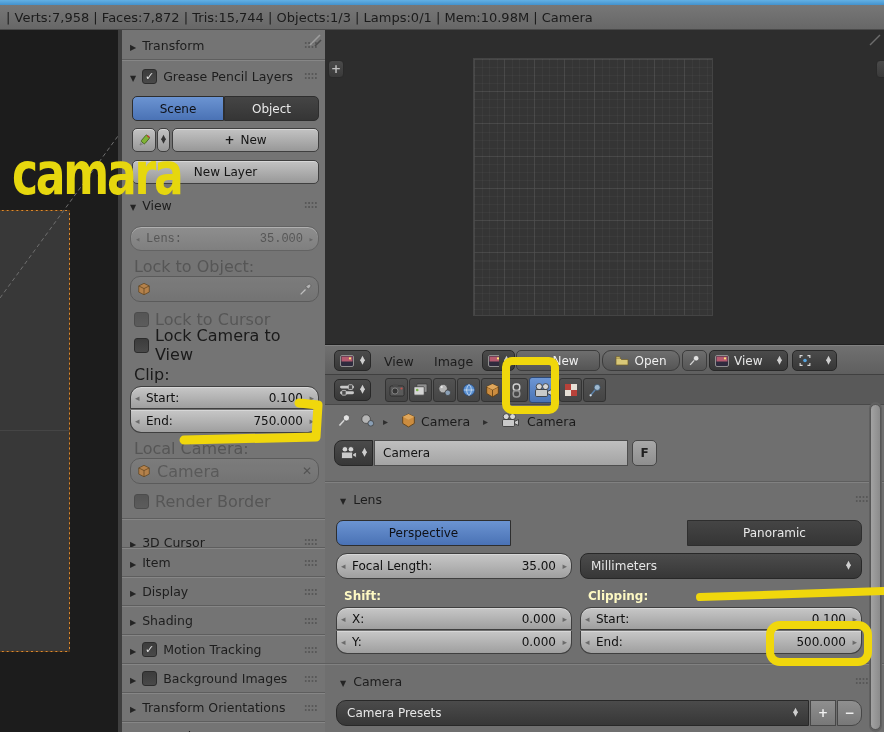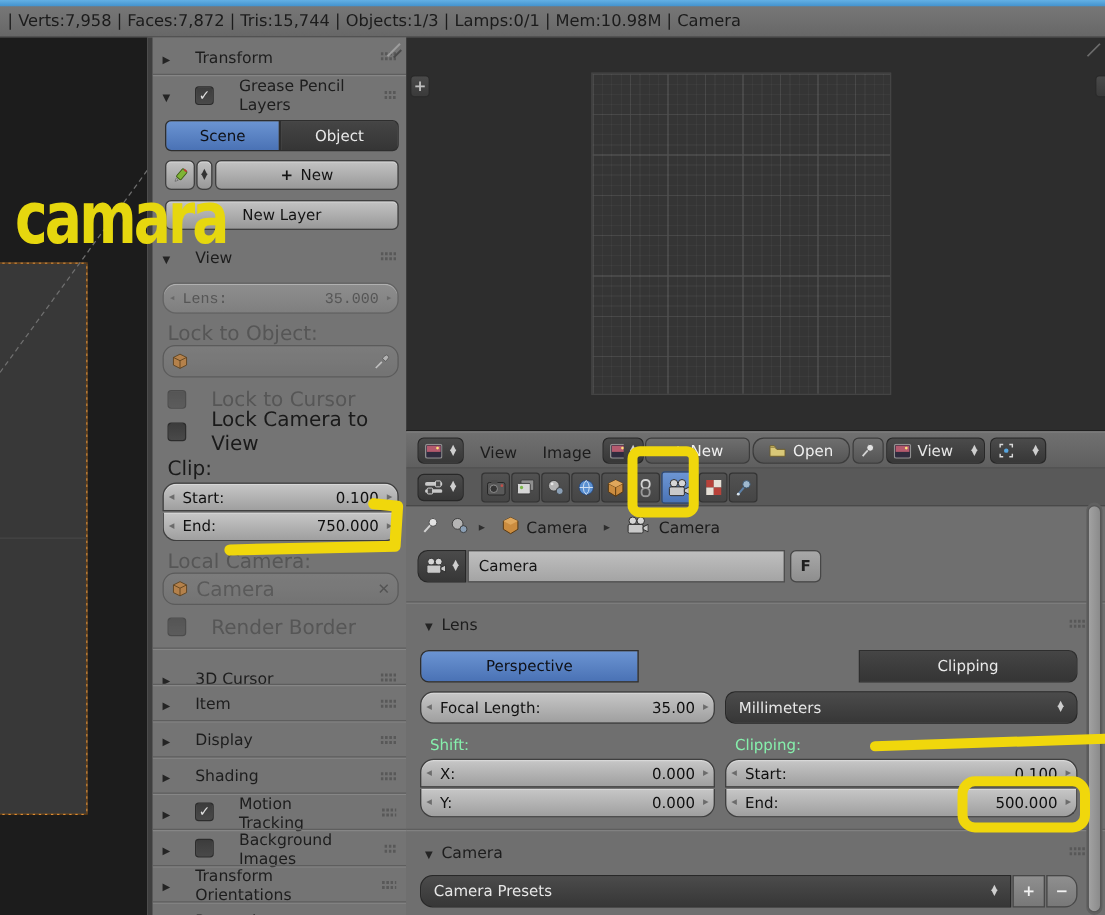--- a/index.html
+++ b/index.html
@@ -18,21 +18,21 @@
   
   .view3d{left:0;top:30px;width:118px;height:702px;background:#1c1c1c;overflow:hidden;}
   .camframe{position:absolute;left:-6px;top:180px;width:76px;height:442px;background:#383838;
             border:1px solid #dd8c33;}
   .camframe-dash{position:absolute;inset:-1px;border:1px dashed rgba(0,0,0,.6);}
   .camframe-gridline{position:absolute;left:0;top:219px;width:100%;height:1px;background:#454545;}
 
   
   .npanel{left:118px;top:30px;width:207px;height:702px;background:#747474;
           border-left:4px solid #3f3f3f;overflow:hidden;color:#161616;}
-  .nrow{position:absolute;left:0;width:203px;display:flex;align-items:center;gap:20px;padding:0 8px;}
+  .nrow{position:absolute;left:0;width:203px;display:flex;align-items:center;gap:6px;padding:0 8px;}
   .hdr{height:26px;font-size:12.5px;color:#1d1d1d;}
   .tri-r::before{content:"▶";font-size:8px;color:#242424;}
   .tri-d::before{content:"▼";font-size:8px;color:#242424;}
   .gripdots{width:13px;height:8px;margin-left:auto;
             background-image:radial-gradient(#585858 1px,rgba(0,0,0,0) 1.2px);
             background-size:3.4px 4px;background-position:0 0;}
   .sep{position:absolute;left:0;width:100%;height:1px;background:#5e5e5e;box-shadow:0 1px 0 rgba(255,255,255,.13);}
 
   .cb{width:15px;height:15px;border-radius:3px;background:linear-gradient(#3c3c3c,#494949);
       border:1px solid #2c2c2c;color:#e2e2e2;font-size:11px;line-height:13px;text-align:center;flex:0 0 auto;}
@@ -109,21 +109,21 @@
   .ptab.active{background:linear-gradient(#6d96d4,#4a73b6);border-color:#2e4a77;}
   .crumb-sep::before{content:"▸";color:#2e2e2e;font-size:10px;}
   .crumb-label{color:#1b1b1b;font-size:12.5px;}
 
   .namefield{position:absolute;display:flex;align-items:center;padding:0 8px;
              background:linear-gradient(#bfbfbf,#a4a4a4);border:1px solid #4e4e4e;color:#141414;}
   .fbtn{position:absolute;display:flex;align-items:center;justify-content:center;
         background:linear-gradient(#a8a8a8,#8e8e8e);border:1px solid #474747;border-radius:5px;
         color:#202020;font-weight:bold;}
   .phdr{position:absolute;display:flex;align-items:center;gap:7px;color:#1d1d1d;font-size:12.5px;}
-  .plabel{position:absolute;color:#86efac;font-size:12px;}
+  .plabel{position:absolute;color:#fef9c3;font-size:12px;font-weight:bold;}
 
   .scrollbar{left:869px;top:402px;width:13px;height:330px;background:#606060;border-radius:7px;}
   .scrollthumb{position:absolute;left:1px;top:2px;width:11px;height:326px;border-radius:6px;
                background:linear-gradient(90deg,#a2a2a2,#8b8b8b);border:1px solid #565656;}
 
   
   .anno-svg{left:0;top:0;width:884px;height:732px;pointer-events:none;z-index:60;}
   .camara-text{left:12px;top:140px;z-index:61;color:#e6d70e;font-weight:bold;font-size:58px;
                letter-spacing:-3px;transform:scaleX(.76);transform-origin:left top;pointer-events:none;}
   svg{display:block;}
@@ -496,21 +496,21 @@
   <div class="fbtn abs" style="left:632px;top:440px;width:25px;height:26px;">F</div>
 
   <div class="sep abs" style="left:325px;top:481px;width:559px;"></div>
   <div class="phdr" style="left:340px;top:488px;width:528px;height:22px;">
     <span class="tri-d"></span>
     <span>Lens</span>
     <span class="gripdots"></span>
   </div>
 
   <div class="segbtn seg-blue" style="left:336px;top:520px;width:175px;height:26px;border-radius:7px 0 0 7px;">Perspective</div>
-  <div class="segbtn seg-dark" style="left:687px;top:520px;width:175px;height:26px;border-radius:0 7px 7px 0;">Clipping</div>
+  <div class="segbtn seg-dark" style="left:687px;top:520px;width:175px;height:26px;border-radius:0 7px 7px 0;">Panoramic</div>
 
   <div class="pill" style="left:336px;top:553px;width:236px;height:26px;">
     <span class="plab">Focal Length:</span>
     <span class="pval">35.00</span>
   </div>
   <div class="dsel" style="left:580px;top:553px;width:282px;height:26px;border-radius:8px;padding:0 10px;">
     <span>Millimeters</span>
     <span class="updn"></span>
   </div>
 

